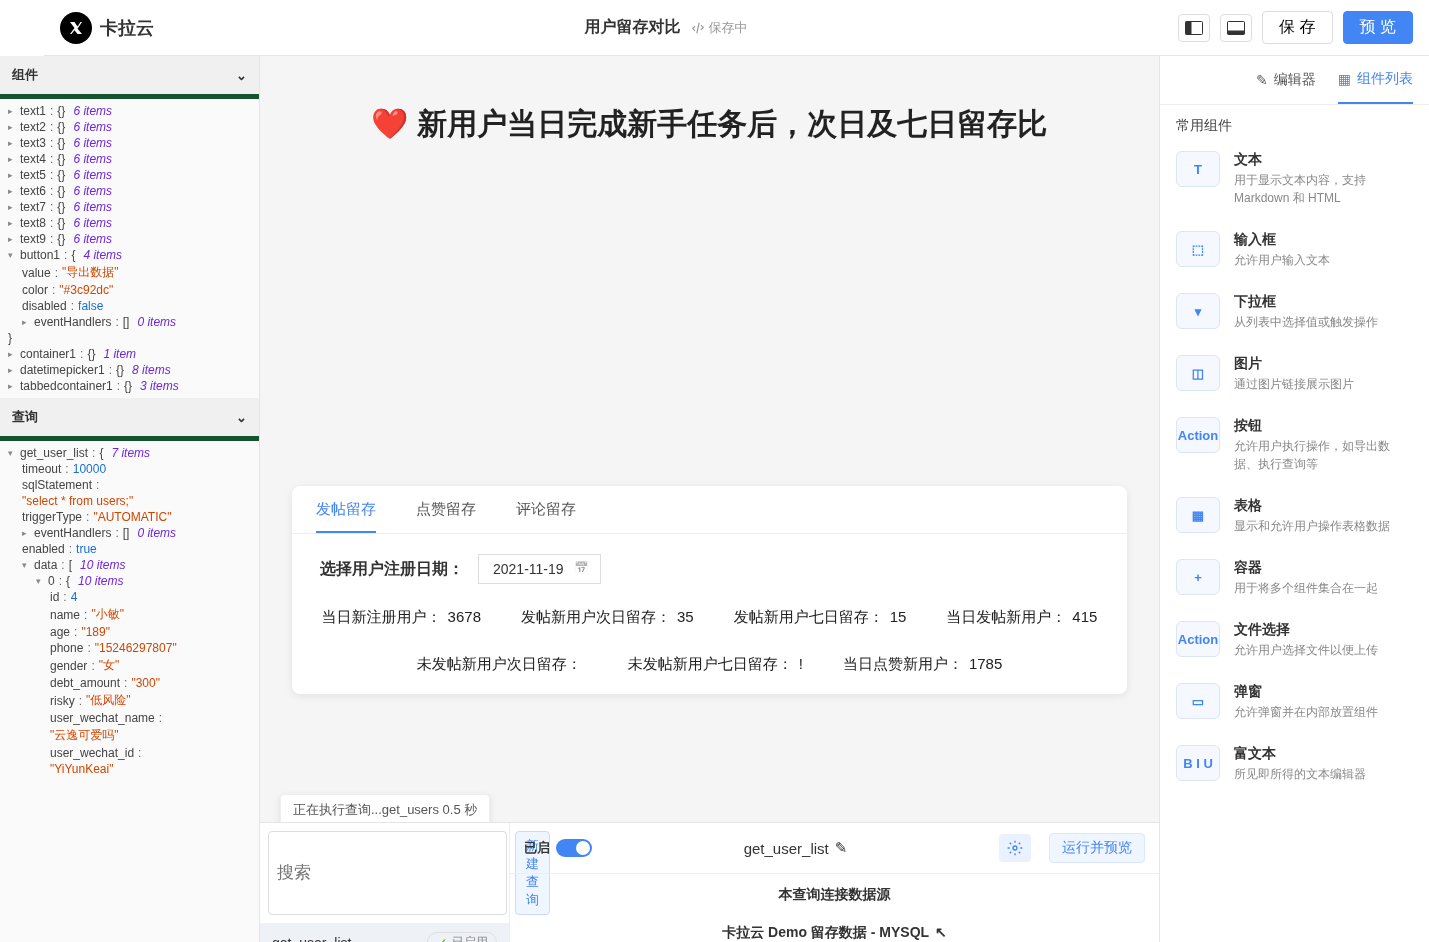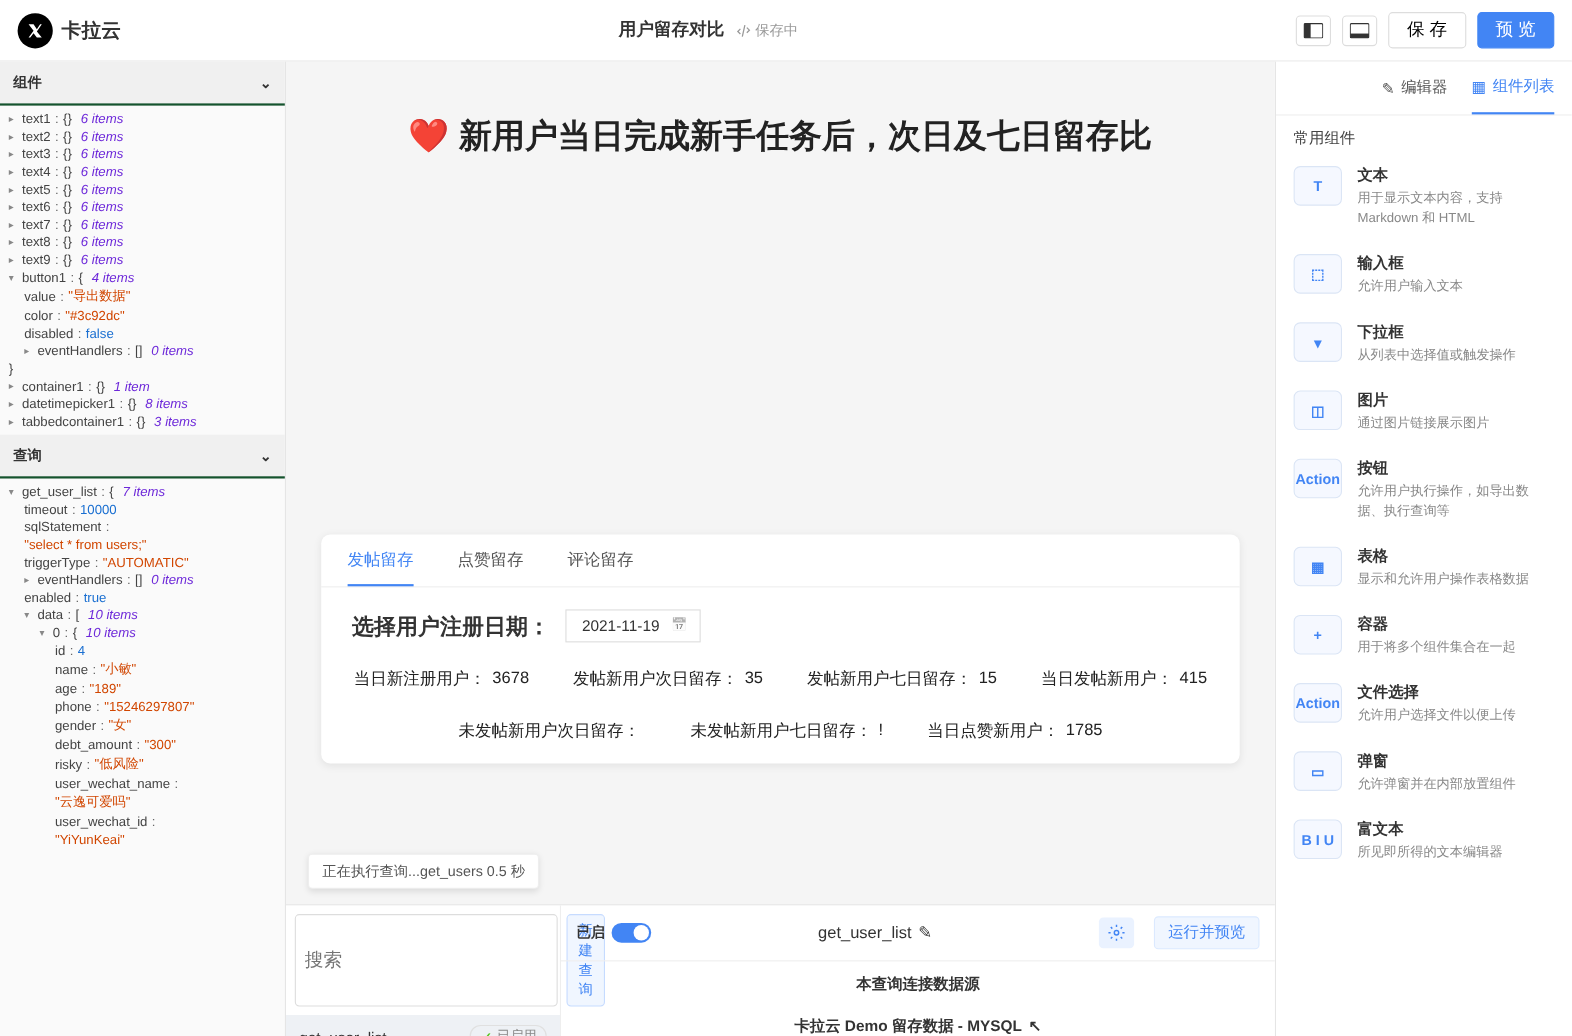--- a/index.html
+++ b/index.html
@@ -1,30 +1,30 @@
 <!DOCTYPE html>
 <html><head>
 <meta charset="utf-8">
 <style>
 * { margin:0; padding:0; box-sizing:border-box; font-family:-apple-system,BlinkMacSystemFont,"Segoe UI",sans-serif; }
 body { background:#fff; color:#333; font-size:13px; overflow:hidden; }
-.header { height:56px; border-bottom:1px solid #e5e5e5; display:flex; align-items:center; padding:0 16px; }
+.header { height:56px; border-bottom:1px solid #e5e5e5; display:flex; align-items:center; padding:0 16px;margin-left:44px; }
 .logo { display:flex; align-items:center; gap:8px; font-size:18px; font-weight:600; }
 .logo-icon { width:32px; height:32px; background:#000; border-radius:50%; display:flex; align-items:center; justify-content:center; color:#fff; font-weight:bold; }
 .header-center { flex:1; display:flex; align-items:center; justify-content:center; gap:10px; }
 .header-center .title { font-size:16px; font-weight:600; }
 .header-center .saving { color:#999; font-size:13px; display:flex; align-items:center; gap:4px; }
 .header-right { display:flex; align-items:center; gap:10px; }
 .icon-btn { width:32px; height:28px; border:1px solid #ddd; border-radius:4px; display:flex; align-items:center; justify-content:center; background:#fff; cursor:pointer; }
 .btn { padding:5px 16px; border:1px solid #ddd; border-radius:4px; background:#fff; cursor:pointer; font-size:16px; }
 .btn.primary { background:#4285f4; color:#fff; border-color:#4285f4; }
 
 .main { display:flex; height:calc(100vh - 56px); }
 .sidebar-left { width:260px; border-right:1px solid #e5e5e5; background:#fafafa; display:flex; flex-direction:column; overflow:hidden; }
-.panel-header { padding:10px 12px; font-weight:600; background:#f0f0f0; display:flex; justify-content:space-between; align-items:center; border-bottom:2px solid #14532d;gap:16px; }
+.panel-header { padding:10px 12px; font-weight:600; background:#f0f0f0; display:flex; justify-content:space-between; align-items:center; border-bottom:5px solid #14532d;gap:16px; }
 .panel-body { flex:1; overflow-y:auto; font-family:Menlo,Consolas,monospace; font-size:12px; padding:4px 0; }
 .tree-row { padding:1px 8px; white-space:nowrap; display:flex; align-items:center; gap:2px; }
 .tree-row .caret { color:#888; width:10px; display:inline-block; font-size:9px; }
 .tree-row .key { color:#444; }
 .tree-row .colon { color:#666; margin:0 2px; }
 .tree-row .bracket { color:#444; }
 .tree-row .meta { color:#6d28d9; font-style:italic; margin-left:6px; }
 .tree-row .str { color:#d14600; }
 .tree-row .num { color:#1a6fd1; }
 .tree-row .bool { color:#1a6fd1; }
@@ -38,28 +38,28 @@
 
 .canvas { flex:1; background:#f5f5f5; position:relative; overflow:hidden; }
 .canvas-inner { position:absolute; inset:0; padding:32px; overflow:hidden; }
 .canvas-title { text-align:center; font-size:30px; font-weight:600; color:#222; margin-top:16px; }
 .tabs-card { position:absolute; left:32px; right:32px; top:430px; background:#fff; border-radius:8px; box-shadow:0 2px 8px rgba(0,0,0,0.08); padding:0; }
 .tabs-nav { display:flex; gap:40px; padding:14px 24px 0; border-bottom:1px solid #eee; }
 .tabs-nav .tab { padding-bottom:12px; cursor:pointer; font-size:15px; color:#555; }
 .tabs-nav .tab.active { color:#4285f4; border-bottom:2px solid #4285f4; font-weight:500; }
 .tabs-content { padding:20px 28px; }
 .form-row { display:flex; align-items:center; gap:14px; margin-bottom:24px; }
-.form-row label { font-size:20px; font-weight:600; }
+.form-row label { font-size:16px; font-weight:600; }
 .date-picker { border:1px solid #ddd; border-radius:0; padding:6px 36px 6px 14px; font-size:14px; position:relative; }
 .date-picker::after { content:'📅'; position:absolute; right:10px; top:6px; filter:grayscale(1); font-size:12px; opacity:0.5; }
 .stats-grid { display:flex; flex-wrap:wrap; gap:28px 40px; font-size:15px; color:#222;justify-content:center; }
 .stats-grid .stat { display:flex; gap:6px; }
 .stats-grid .stat b { font-weight:400; }
 
-.query-toast { position:absolute; left:20px; bottom:134px; background:#fff; border:1px solid #eee; border-radius:4px; padding:6px 12px; font-size:13px; color:#555; box-shadow:0 2px 6px rgba(0,0,0,0.1); }
+.query-toast { position:absolute; left:20px; bottom:116px; background:#fff; border:1px solid #eee; border-radius:4px; padding:6px 12px; font-size:13px; color:#555; box-shadow:0 2px 6px rgba(0,0,0,0.1); }
 
 .bottom-panel { position:absolute; left:0; right:0; bottom:0; height:120px; background:#fff; border-top:1px solid #e5e5e5; display:flex; }
 .bp-left { width:250px; border-right:1px solid #eee; display:flex; flex-direction:column; }
 .bp-left-top { display:flex; gap:8px; padding:8px; }
 .bp-left-top input { flex:1; border:1px solid #ddd; border-radius:4px; padding:21px 8px; font-size:17px; }
 .bp-left-top button { border:1px solid #c6dbff; color:#4285f4; background:#f0f6ff; border-radius:4px; padding:5px 10px; font-size:13px; cursor:pointer; }
 .query-list { flex:1; overflow:auto; }
 .query-item { display:flex; align-items:center; justify-content:space-between; padding:9px 12px; font-size:14px; cursor:pointer; }
 .query-item.selected { background:#eef1f5; font-weight:500; }
 .query-item .badge { display:flex; align-items:center; gap:4px; font-size:12px; color:#888; border:1px solid #e0e0e0; border-radius:10px; padding:1px 8px; }

